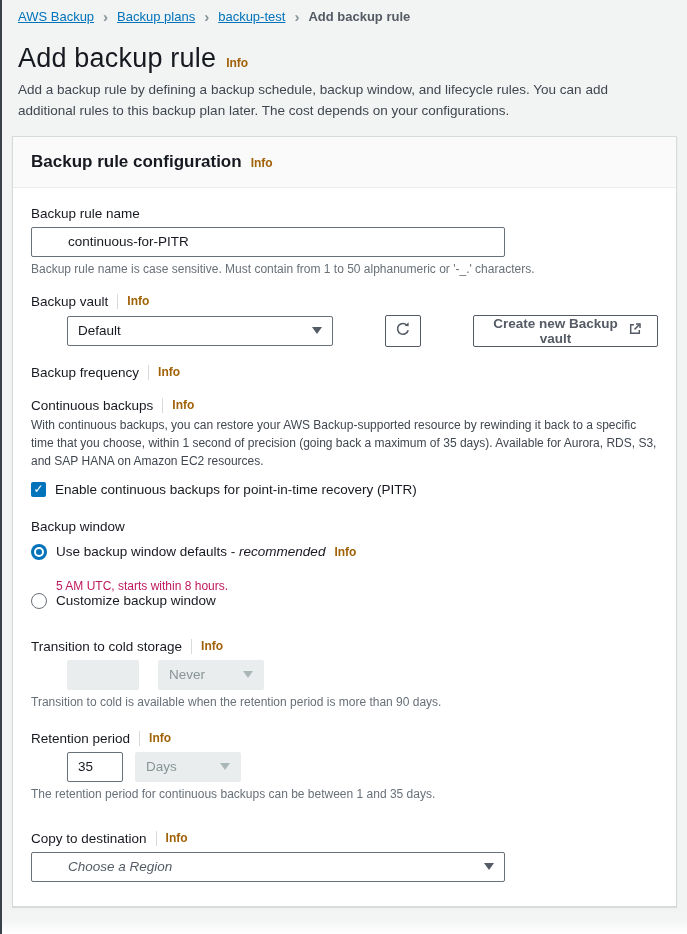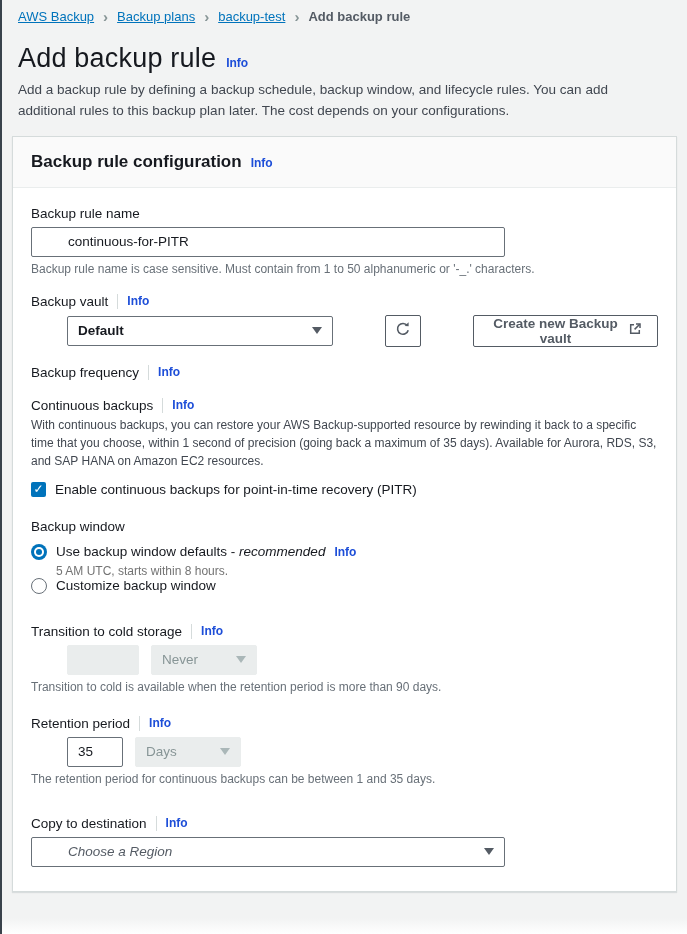--- a/index.html
+++ b/index.html
@@ -13,21 +13,21 @@
     color: #16191f;
   }
   
   .breadcrumb { display: flex; align-items: center; gap: 9px; padding: 9px 16px 6px; font-size: 13px; }
   .breadcrumb a { color: #0073bb; text-decoration: underline; cursor: pointer; }
   .crumb-sep { color: #879596; font-size: 15px; font-weight: bold; line-height: 1; }
   .crumb-current { color: #545b64; font-weight: bold; }
   
   .page-title-row { padding: 13px 16px 4px; display: flex; align-items: baseline; gap: 10px; }
   .page-title { font-size: 27px; font-weight: 400; color: #16191f; letter-spacing: .2px; }
-  .info-link { color: #1d4ed8; font-size: 12px; font-weight: bold; cursor: pointer; text-decoration: none; }
+  .info-link { color: #a16207; font-size: 12px; font-weight: bold; cursor: pointer; text-decoration: none; }
   .page-desc { padding: 2px 16px 0; font-size: 13.5px; line-height: 1.55; color: #414750; max-width: 660px; }
   
   .card { margin: 14px 10px 0; background: #fff; border: 1px solid #d5dbdb; box-shadow: 0 1px 1px rgba(0,28,36,.1); }
   .card-header { background: #fafafa; border-bottom: 1px solid #eaeded; padding: 15px 18px; display: flex; align-items: baseline; gap: 9px; }
   .card-title { font-size: 17px; font-weight: bold; }
   .card-body { padding: 18px 18px 10px; }
   .field-label-row { display: flex; align-items: center; gap: 9px; font-size: 13.5px; color: #16191f; }
   .label-sep { width: 1px; height: 15px; background: #d5dbdb; }
   .help-text { font-size: 12px; color: #687078; margin-top: 5px; }
   .sub-desc { font-size: 12px; color: #414750; line-height: 1.5; margin-top: 3px; max-width: 648px; }
@@ -54,21 +54,21 @@
   .btn-icon { width: 42px; padding: 0; }
   
   .checkbox-row { display: flex; align-items: center; gap: 9px; margin-top: 12px; font-size: 13.5px; cursor: pointer; }
   .checkbox.checked { width: 15px; height: 15px; background: #0073bb; border-radius: 2px; color: #fff; font-size: 12px; line-height: 15px; text-align: center; flex: 0 0 15px; }
   .radio-row { display: flex; align-items: center; gap: 9px; font-size: 13.5px; cursor: pointer; }
   .radio { width: 16px; height: 16px; border-radius: 50%; flex: 0 0 16px; }
   .radio.selected { background: #0073bb; position: relative; }
   .radio.selected::after { content:""; position:absolute; left:3px; top:3px; width:10px; height:10px; border-radius:50%; background:#fff; }
   .radio.selected::before { content:""; position:absolute; left:5px; top:5px; width:6px; height:6px; border-radius:50%; background:#0073bb; z-index:1; }
   .radio.unselected { background: #fff; border: 1px solid #687078; }
-  .radio-help { font-size: 12px; color: #737373; margin: 4px 0 0 25px; }
+  .radio-help { font-size: 12px; color: #be185d; margin: 19px 0 0 25px; }
   .em { font-style: italic; }
   .bottom-fade { position: absolute; left: 0; right: 0; bottom: 0; height: 16px;
     background: linear-gradient(#f2f3f3, #ffffff); }
   
   .mt-6 { margin-top: 6px; padding-left: 36px; } .mt-10 { margin-top: 10px; } .mt-14 { margin-top: 0; }
   .mt-18 { margin-top: 18px; } .mt-22 { margin-top: 22px; } .mt-30 { margin-top: 30px; align-items: center; }
   .row { display: flex; align-items: center; gap: 14px; }
 </style>
 </head>
 <body>
@@ -103,21 +103,21 @@
     <input class="text-input mt-6" style="width: 474px;" type="text" value="continuous-for-PITR">
     <div class="help-text">Backup rule name is case sensitive. Must contain from 1 to 50 alphanumeric or '-_.' characters.</div>
 
     
     <div class="field-label-row mt-18">
       <span>Backup vault</span>
       <span class="label-sep"></span>
       <a class="info-link">Info</a>
     </div>
     <div class="row mt-6">
-      <div class="select" style="width:313px;font-weight:bold;">
+      <div class="select" style="width:313px;">
         <span>Default</span>
         <span class="caret"></span>
       </div>
       <button class="btn-secondary btn-icon">
         <span>
           <svg width="16" height="16" viewBox="0 0 16 16">
               <path d="M13.2 9.2a5.4 5.4 0 1 1-.9-4.6" fill="none" stroke="#545b64" stroke-width="1.6"></path>
               <path d="M13.6 1.3v4l-4-.4z" fill="#545b64"></path>
             </svg>
         </span>
@@ -169,21 +169,21 @@
       <span class="radio unselected"></span>
       <span>Customize backup window</span>
     </div>
 
     
     <div class="field-label-row mt-30">
       <span>Transition to cold storage</span>
       <span class="label-sep"></span>
       <a class="info-link">Info</a>
     </div>
-    <div class="row mt-6" style="gap:12px;">
+    <div class="row mt-6" style="gap:19px;">
       <input class="text-input disabled" style="width: 72px;" type="text" disabled="" value="">
       <div class="select disabled" style="width:106px;">
         <span>Never</span>
         <span class="caret"></span>
       </div>
     </div>
     <div class="help-text">Transition to cold is available when the retention period is more than 90 days.</div>
 
     
     <div class="field-label-row mt-22">

